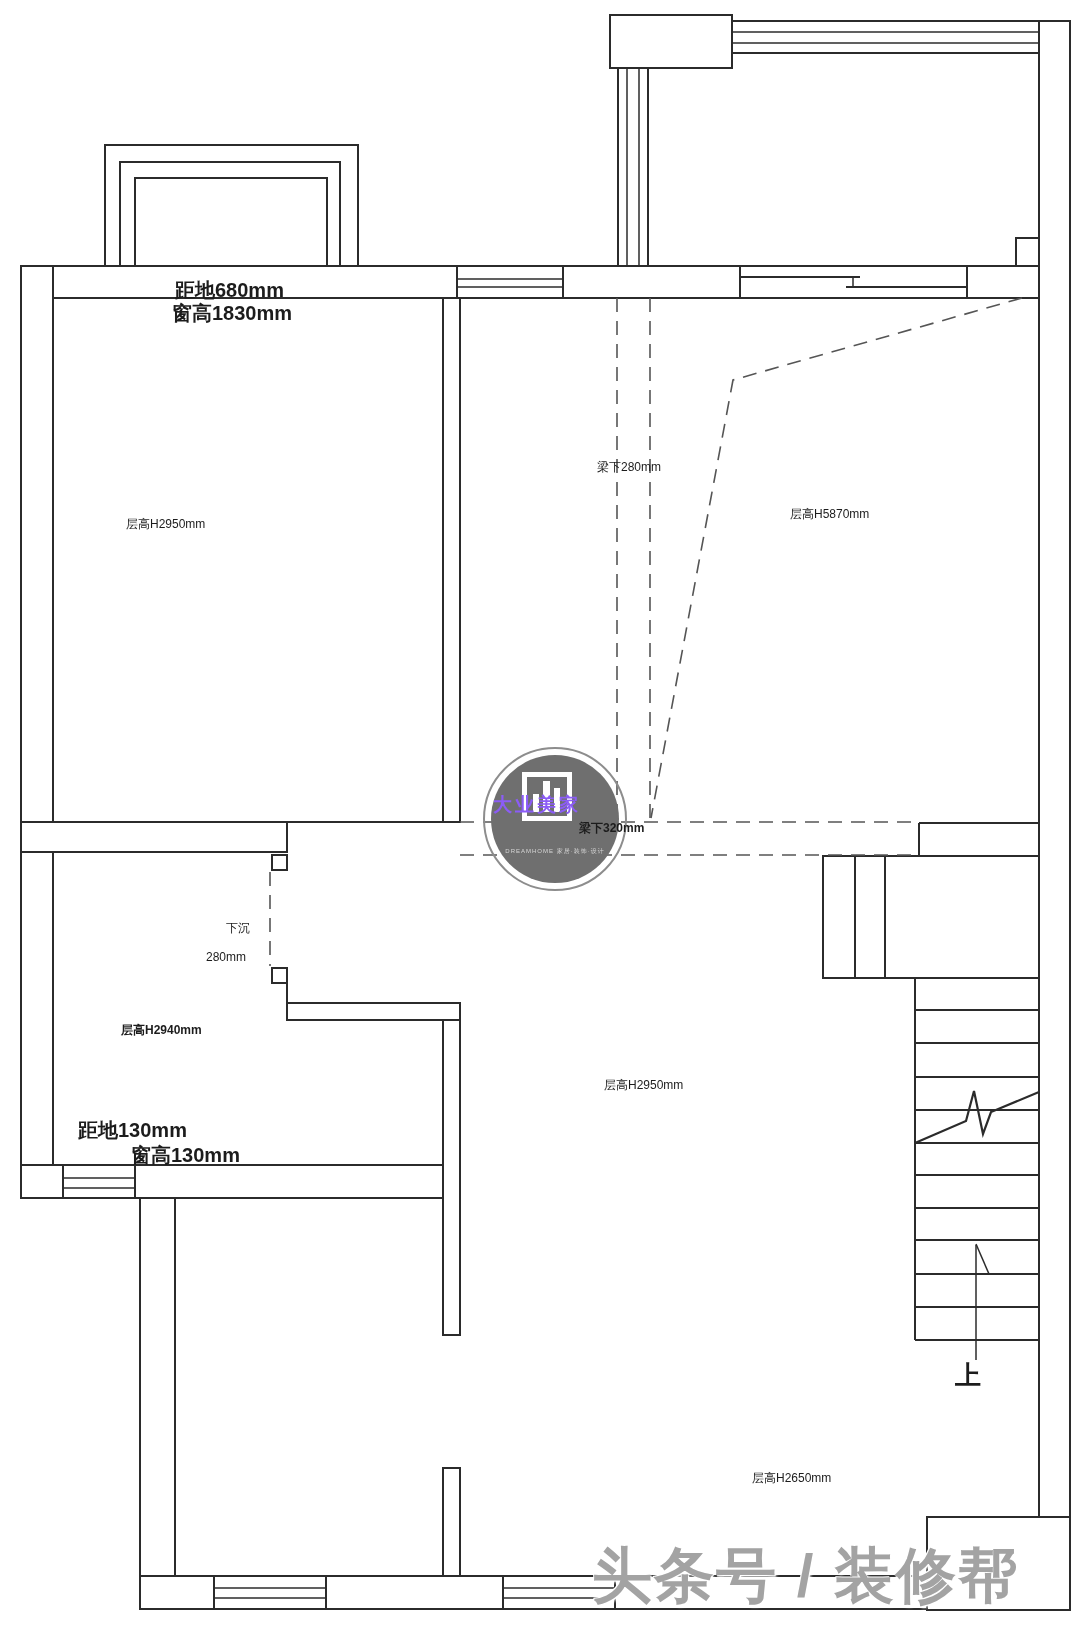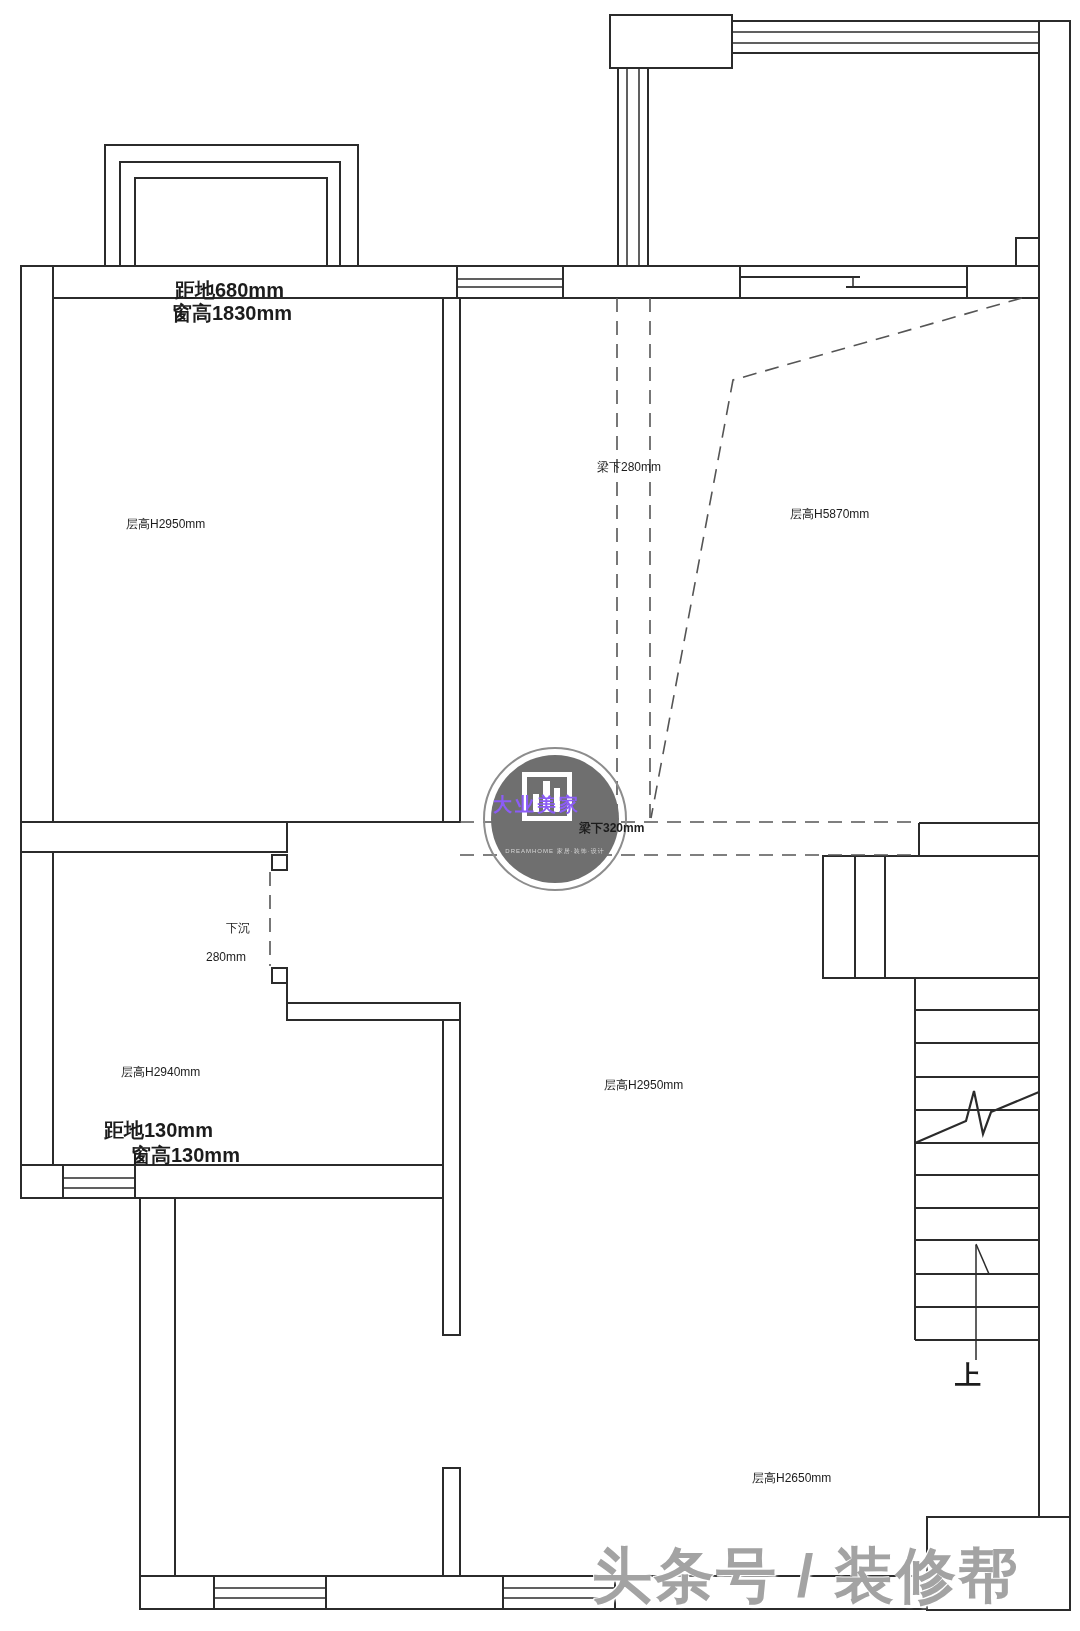--- a/index.html
+++ b/index.html
@@ -176,22 +176,22 @@
   <div class="logo-sub">DREAMHOME 家居·装饰·设计</div>
 
   <div class="lbl bold" style="left:175px;top:279px;">距地680mm</div>
   <div class="lbl bold" style="left:172px;top:302px;">窗高1830mm</div>
   <div class="lbl" style="left:126px;top:518px;">层高H2950mm</div>
   <div class="lbl" style="left:597px;top:461px;">梁下280mm</div>
   <div class="lbl" style="left:790px;top:508px;text-align:right;">层高H5870mm</div>
   <div class="lbl" style="left:579px;top:822px;font-weight:bold;">梁下320mm</div>
   <div class="lbl" style="left:209px;top:922px;margin-left:17px;">下沉</div>
   <div class="lbl" style="left:206px;top:925px;margin-top:26px;">280mm</div>
-  <div class="lbl" style="left:121px;top:1066px;">层高H2940mm</div>
-  <div class="lbl bold" style="left:78px;top:1119px;margin-left:26px;">距地130mm</div>
+  <div class="lbl" style="left:121px;top:1024px;font-weight:bold;">层高H2940mm</div>
+  <div class="lbl bold" style="left:78px;top:1119px;">距地130mm</div>
   <div class="lbl bold" style="left:94px;top:1144px;margin-left:37px;">窗高130mm</div>
   <div class="lbl" style="left:604px;top:1079px;">层高H2950mm</div>
   <div class="lbl" style="left:752px;top:1472px;">层高H2650mm</div>
   <div class="lbl big" style="left:955px;top:1361px;">上</div>
 
   <div class="watermark">头条号 / 装修帮</div>
 
 </div>
 
 </body></html>

